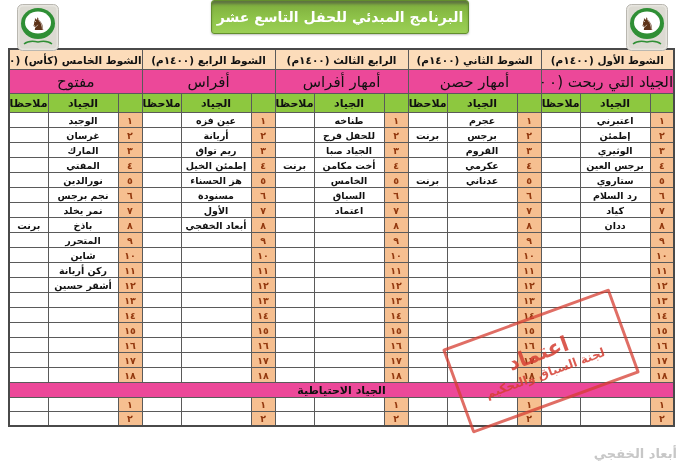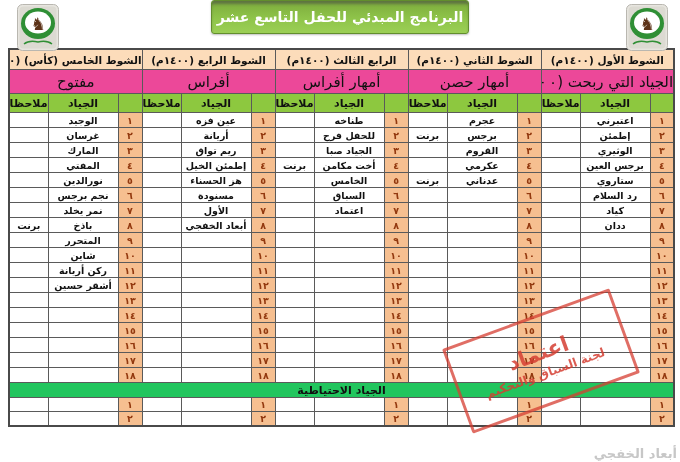--- a/index.html
+++ b/index.html
@@ -44,21 +44,21 @@
   tr.col-head th{
     height:18px;background:#8dc83f;color:#111;
     font-size:11px;font-weight:bold;
   }
   tr.col-head th.num-head{background:#8dc83f;}
   tr.data-row td{height:14px;font-size:9.5px;color:#111;background:#fff;}
   td.num-cell{background:#f6bf90 !important;color:#93390f !important;font-weight:bold;font-size:8.5px;}
   td.name-cell{font-weight:bold;}
   td.note-cell{font-weight:bold;}
   td.reserve-bar{
-    height:14px;background:#22c55e;color:#111;
+    height:14px;background:#ec4899;color:#111;
     font-size:11px;font-weight:bold;
   }
   tr.reserve-row td{height:13px;font-size:9.5px;background:#fff;}
   
   .stamp{
     position:absolute;left:452px;top:316px;width:172px;height:84px;
     border:3px solid rgba(213,62,50,.75);border-radius:2px;
     transform:rotate(-20deg);
     display:flex;flex-direction:column;align-items:center;justify-content:center;
     color:rgba(213,62,50,.85);z-index:6;pointer-events:none;

